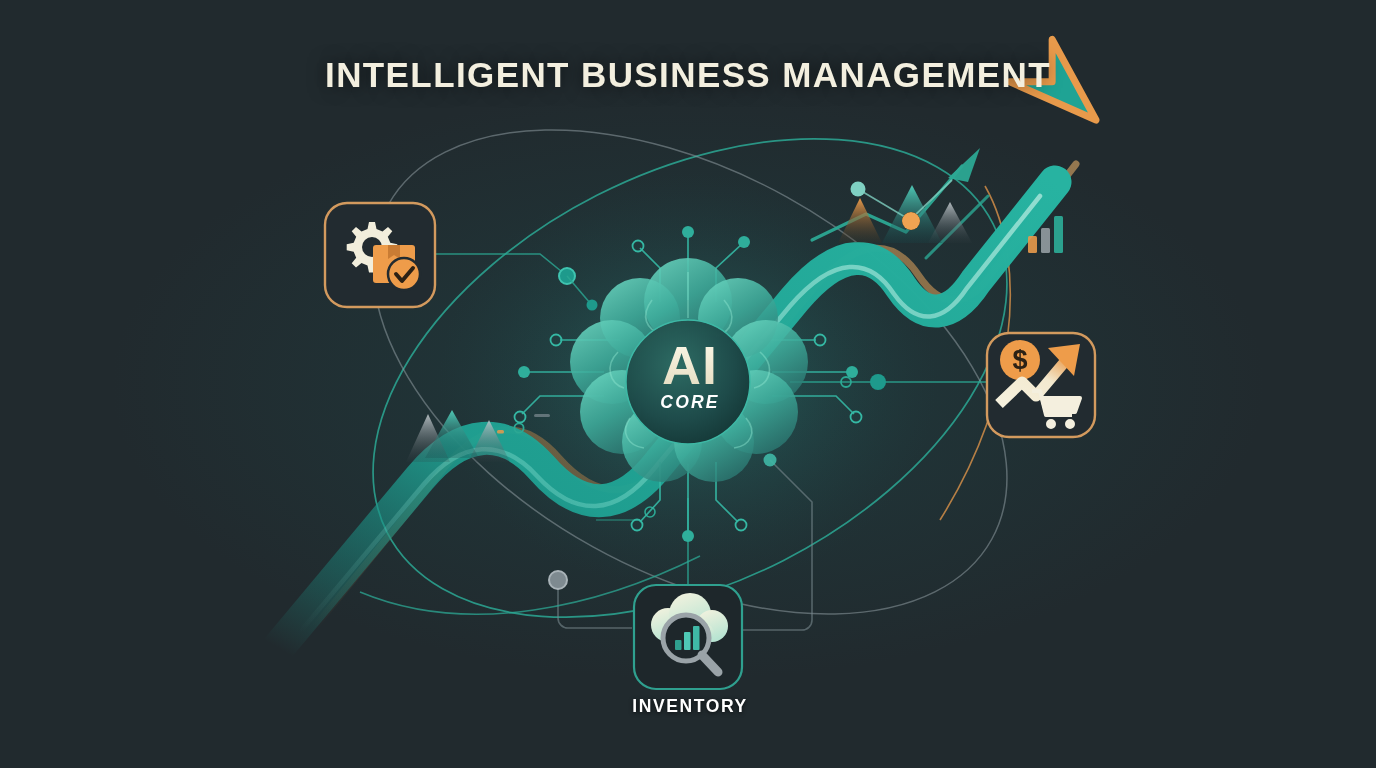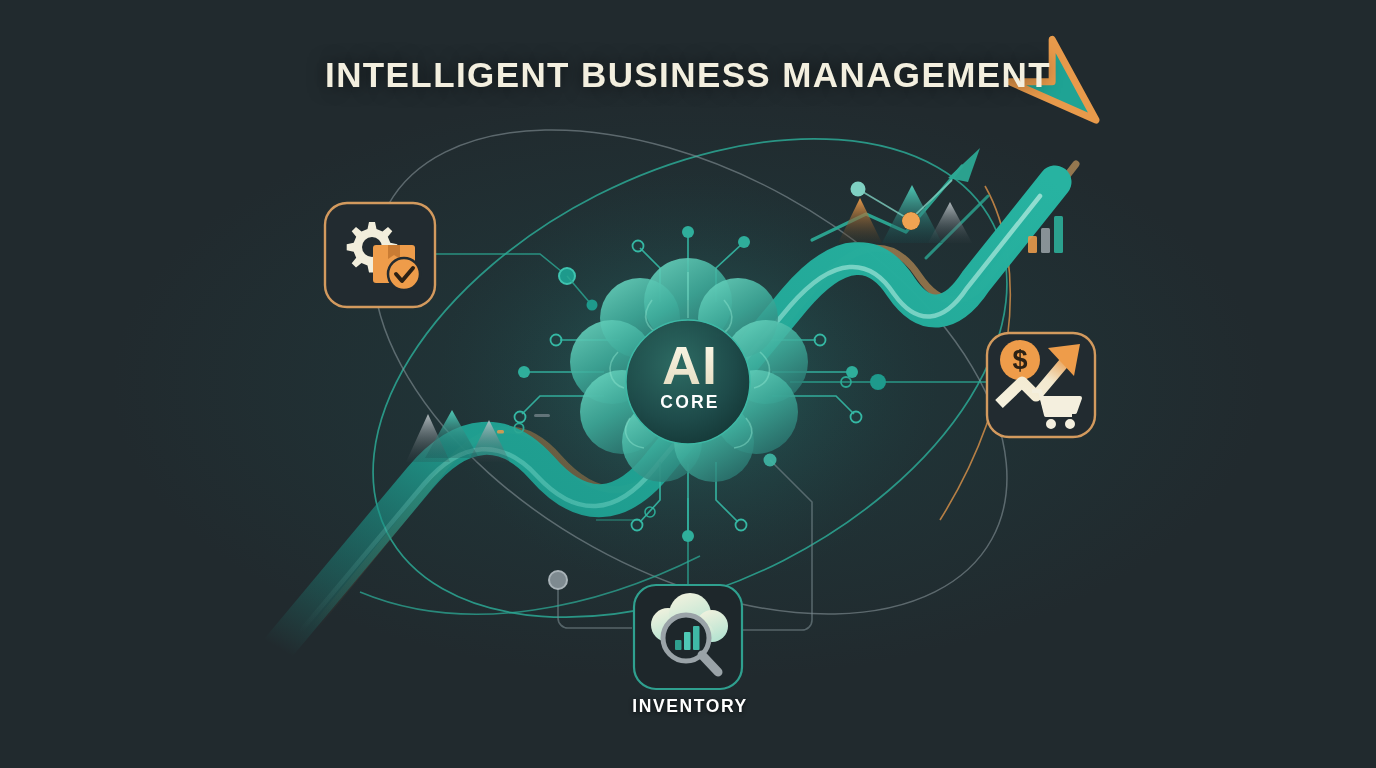--- a/index.html
+++ b/index.html
@@ -38,20 +38,21 @@
   .ai-big{
     font-size:54px;font-weight:bold;letter-spacing:1px;line-height:.95;
     background:linear-gradient(180deg,#FBF7E7 0%,#E4DCC0 100%);
     -webkit-background-clip:text;background-clip:text;color:transparent;
     text-shadow:none;
     text-align:center;
   }
   .ai-sub{
     font-size:17.5px;font-weight:bold;letter-spacing:2.2px;color:#FFFFFF;
     margin-top:1px;
+    font-style:italic;
   }
 </style>
 </head>
 <body>
 
 <div id="stage">
 
   <svg class="layer" viewBox="0 0 1376 768">
     <defs>
       <linearGradient id="waveGrad" x1="0" y1="1" x2="1" y2="0">

